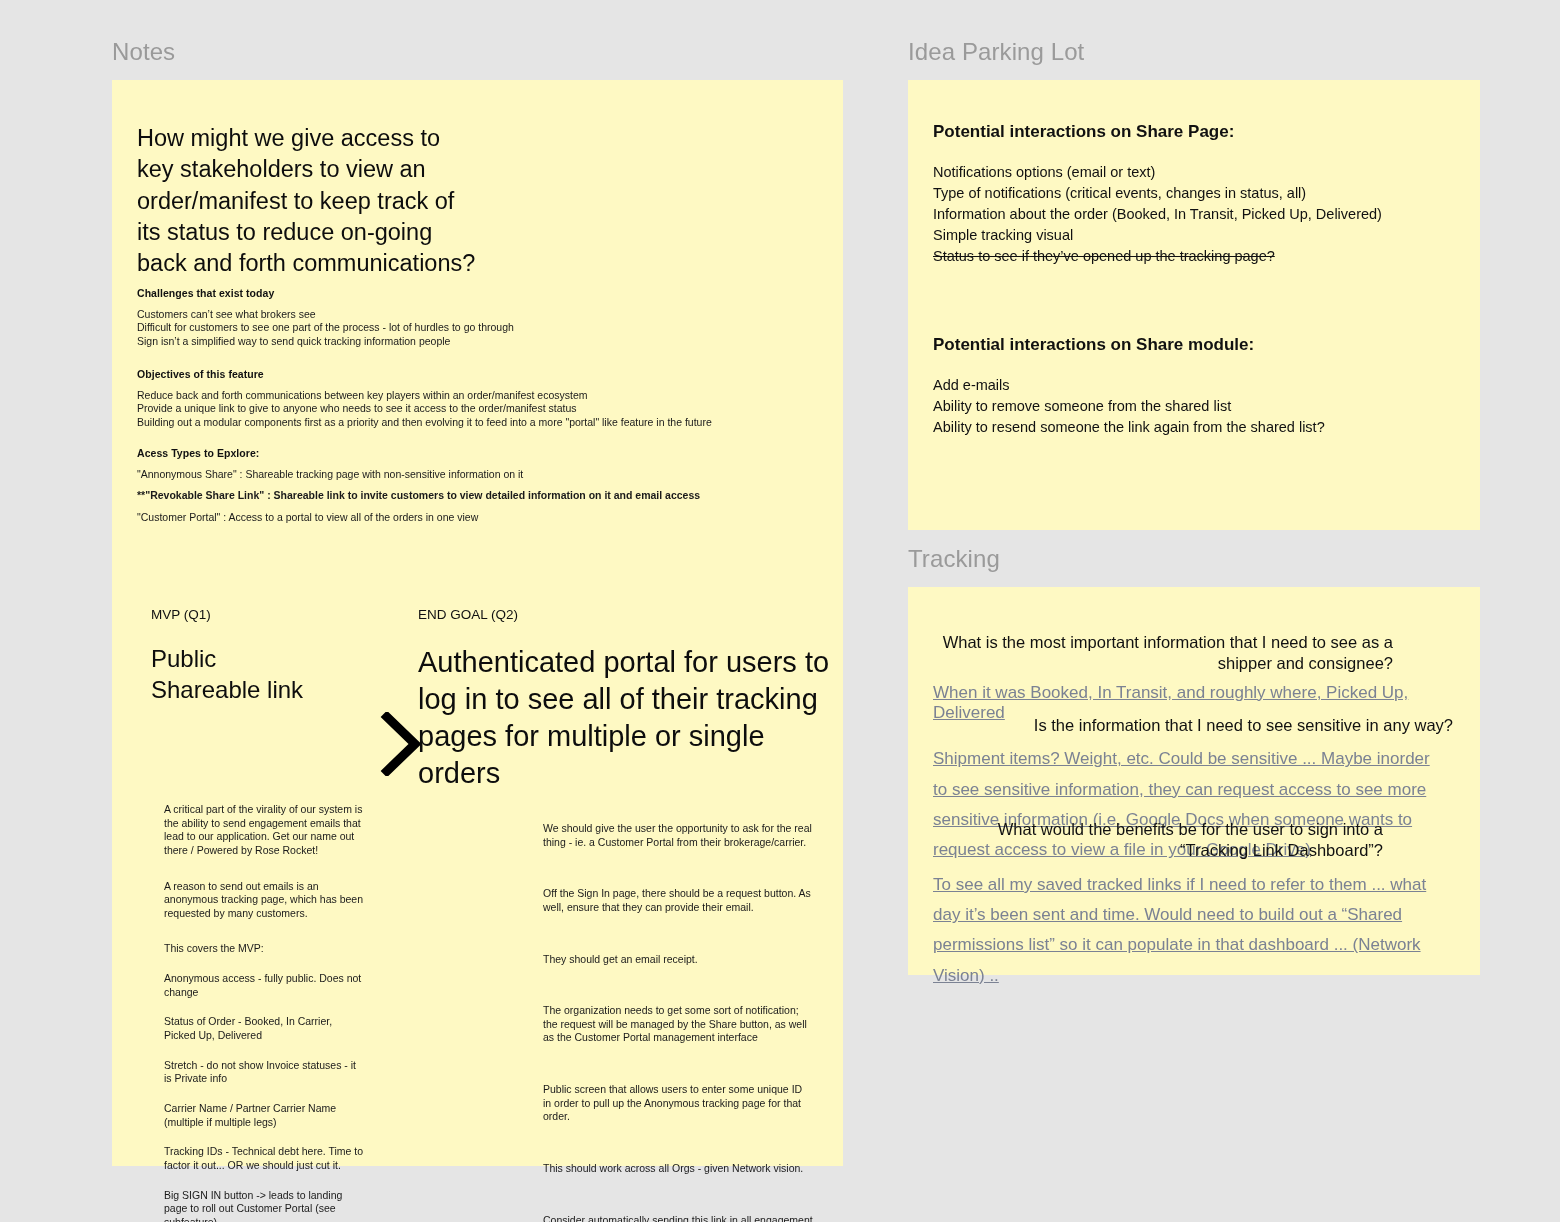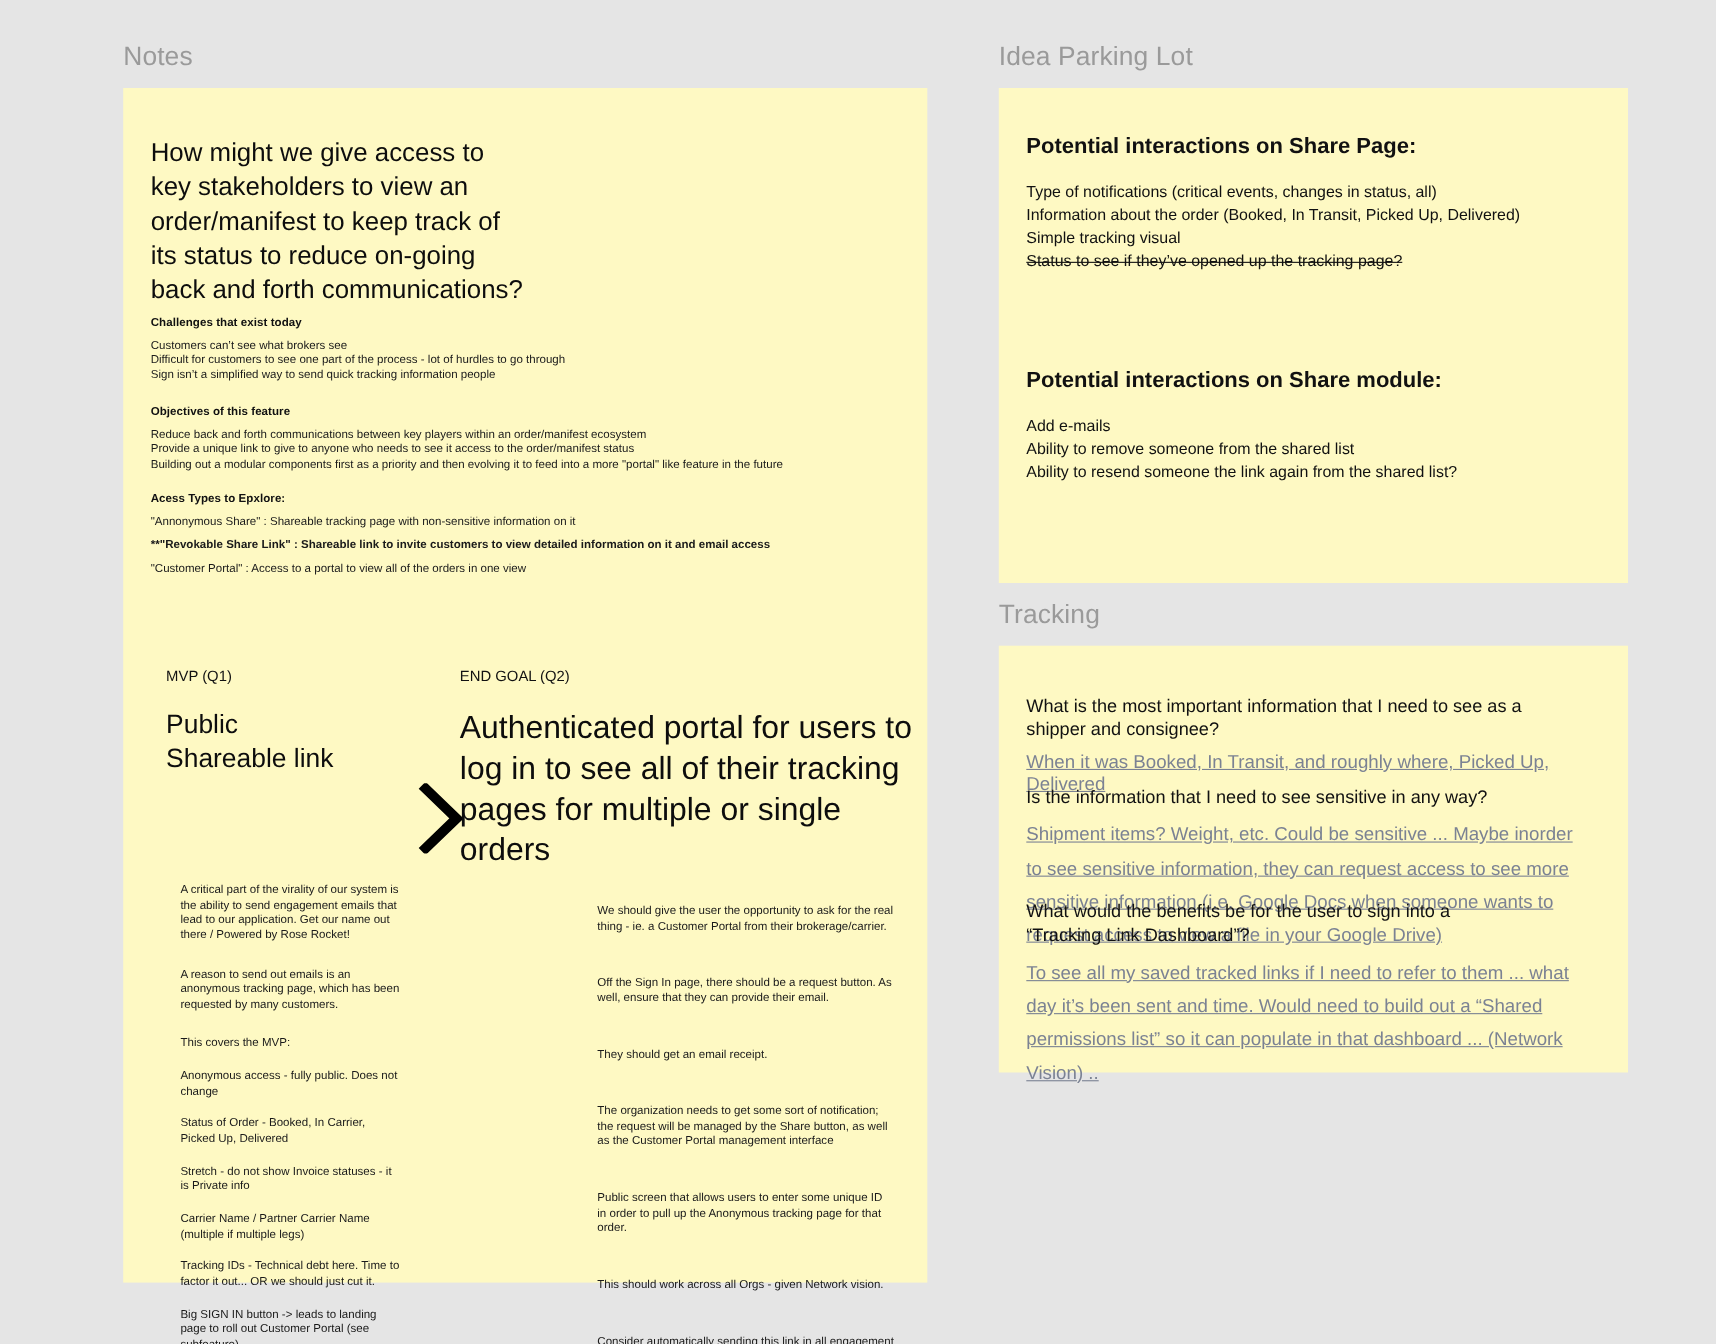--- a/index.html
+++ b/index.html
@@ -99,21 +99,21 @@
     width: 44px; height: 64px;
   }
 
   
   #idea-card { left: 908px; top: 80px; width: 572px; height: 450px; }
   #questions-card { left: 908px; top: 587px; width: 572px; height: 388px; }
 
   .pad { position: absolute; left: 25px; width: 520px; }
 
   .ipl-head {
-    font-size: 20px;
+    font-size: 17px;
     font-weight: 700;
     color: #111;
     margin: 0 0 20px 0;
   }
   .ipl-line {
     font-size: 14.5px;
     line-height: 1.45;
     color: #111;
   }
   .ipl-line.struck { text-decoration: line-through; text-decoration-thickness: 1px; }
@@ -121,20 +121,21 @@
   #ipl-1 { top: 42px; }
   #ipl-2 { top: 255px; }
 
   .q-block { position: absolute; left: 25px; width: 520px; }
   .q-title {
     font-size: 16.5px;
     line-height: 1.3;
     color: #111;
     font-weight: 400;
     margin: 0 0 8px 0;
+    text-align: right;
   }
   .q-answer {
     font-size: 17px;
     line-height: 1.78;
     color: #7b8293;
     margin: 0;
     text-decoration: underline;
   }
   .q-answer.tight { line-height: 1.2; }
 
@@ -211,20 +212,21 @@
       </div>
     </div>
 
   </div>
 
   <div class="section-title" style="left:908px; top:38px;">Idea Parking Lot</div>
 
   <div class="card" id="idea-card">
     <div class="pad" id="ipl-1">
       <div class="ipl-head">Potential interactions on Share Page:</div>
+      <div class="ipl-line">Notifications options (email or text)</div>
       <div class="ipl-line">Type of notifications (critical events, changes in status, all)</div>
       <div class="ipl-line">Information about the order (Booked, In Transit, Picked Up, Delivered)</div>
       <div class="ipl-line">Simple tracking visual</div>
       <div class="ipl-line struck">Status to see if they’ve opened up the tracking page?</div>
     </div>
 
     <div class="pad" id="ipl-2">
       <div class="ipl-head">Potential interactions on Share module:</div>
       <div class="ipl-line">Add e-mails</div>
       <div class="ipl-line">Ability to remove someone from the shared list</div>

